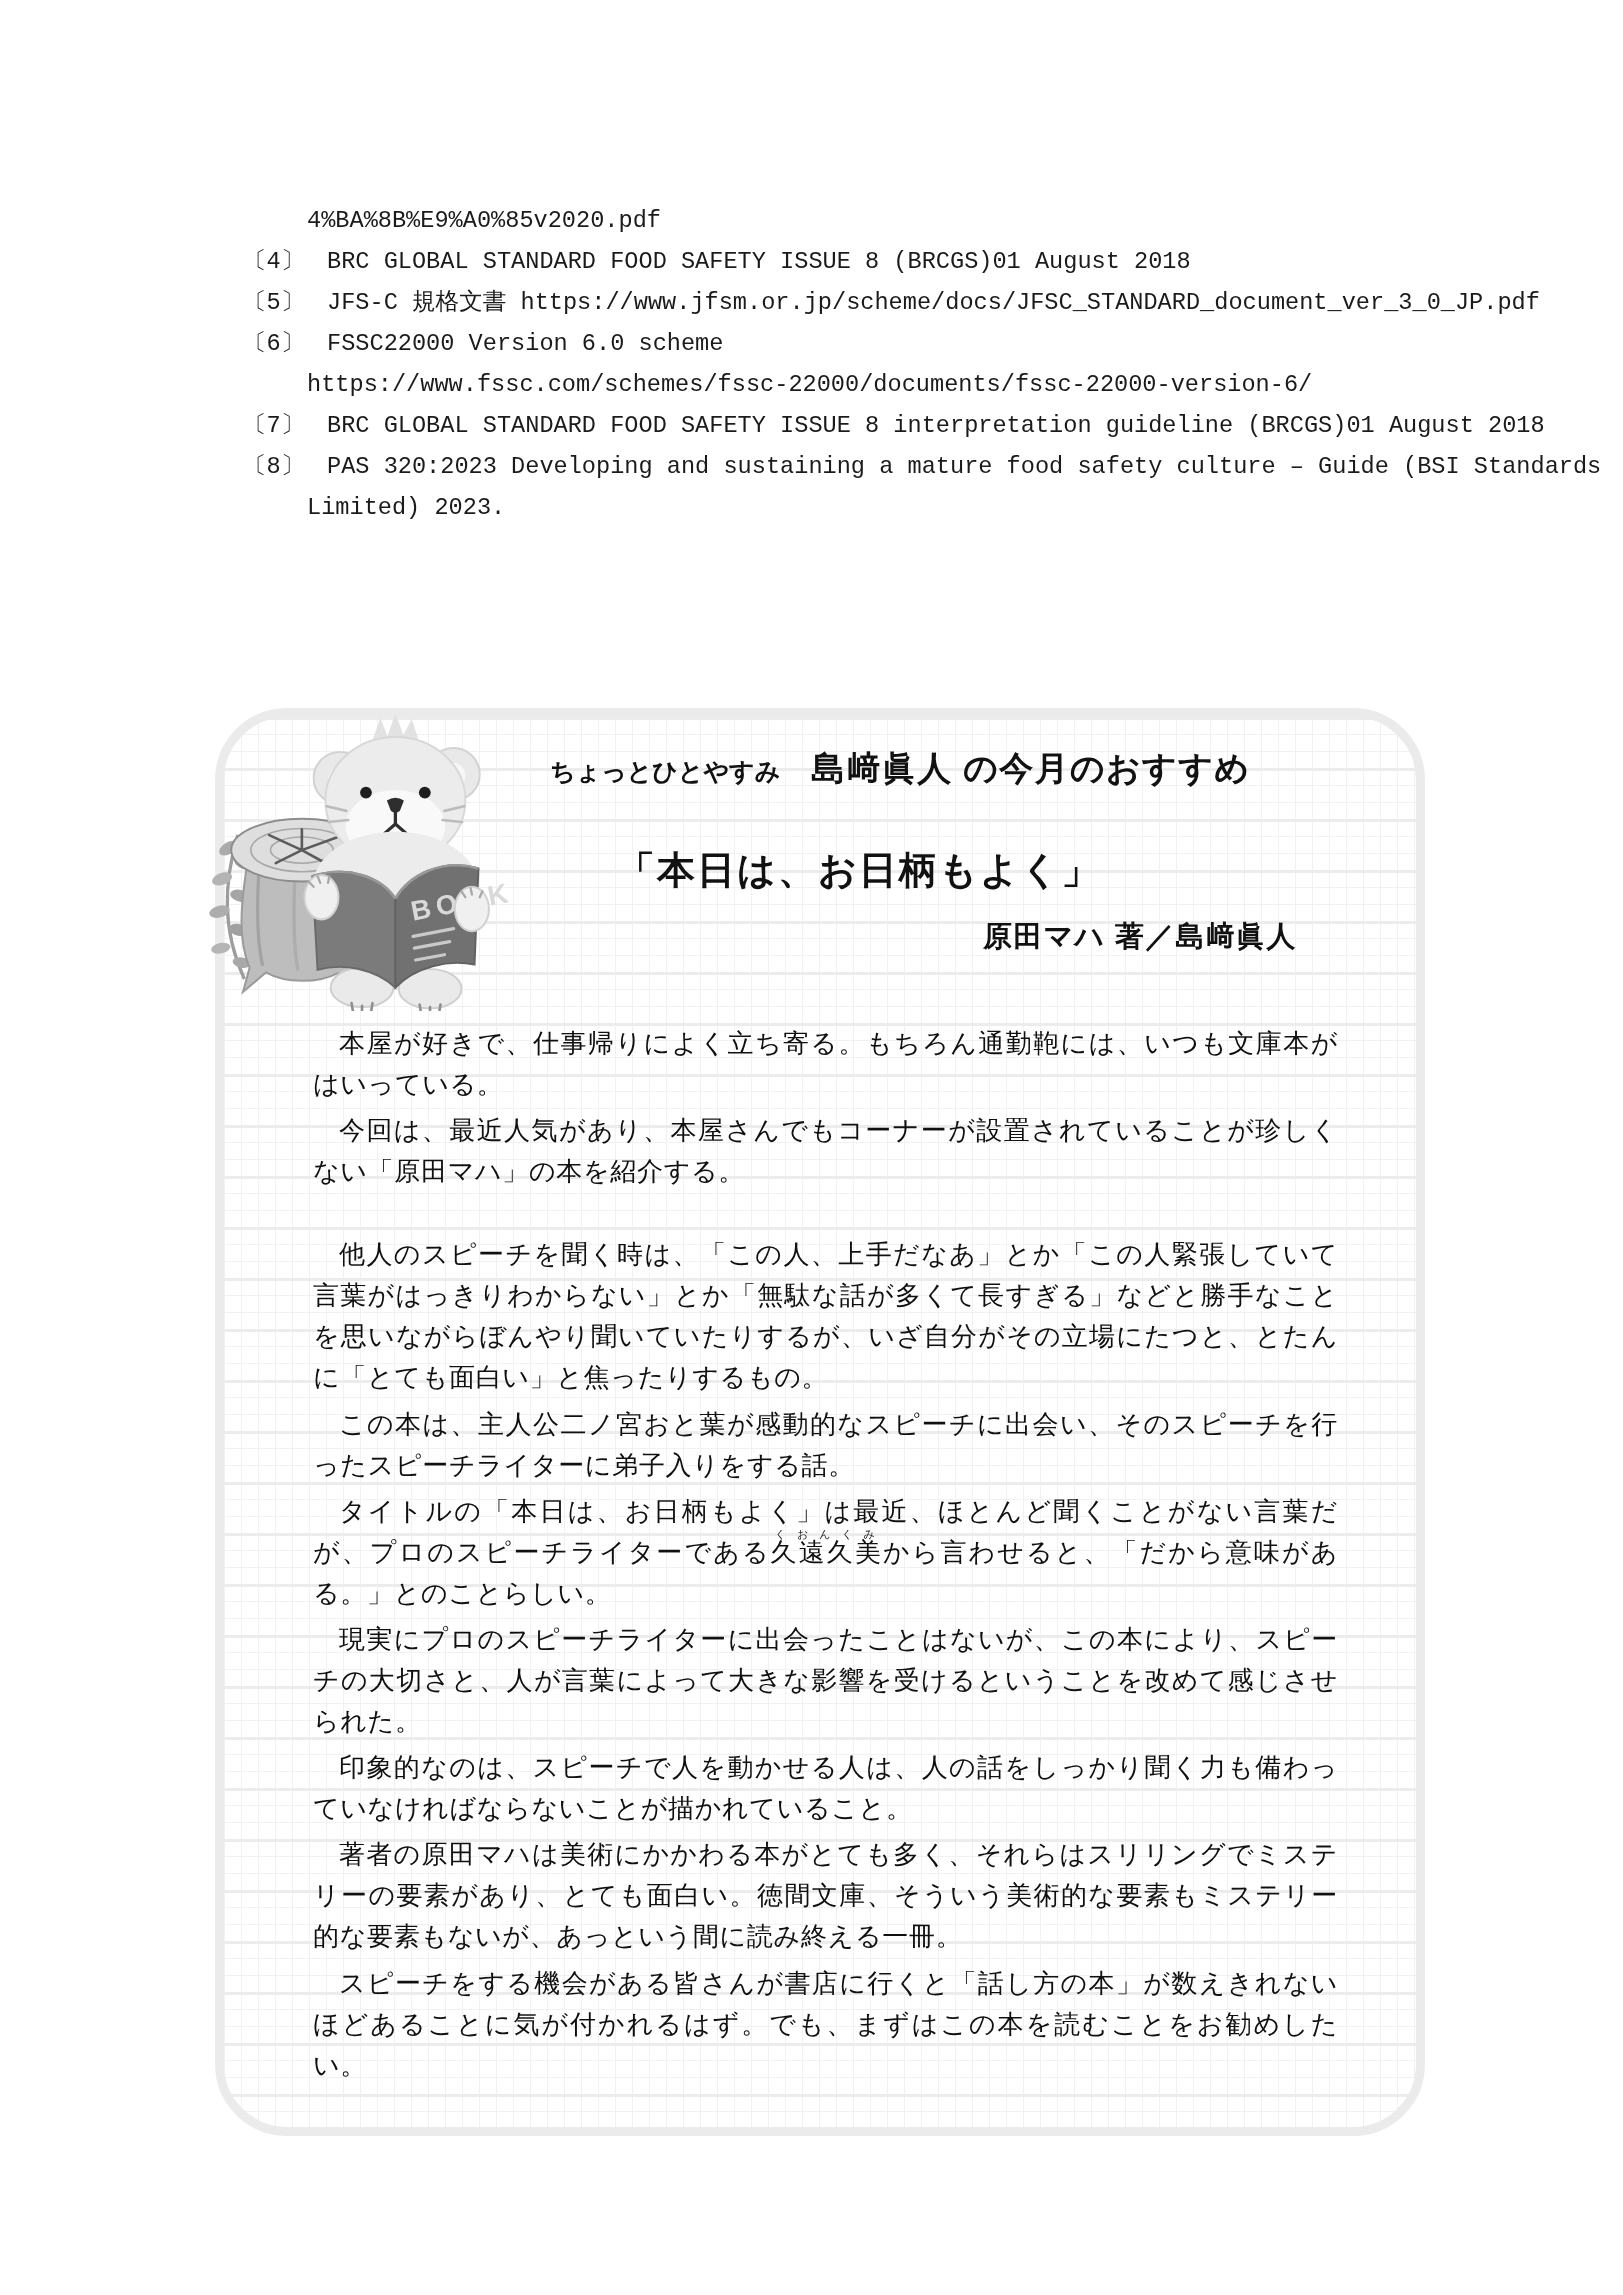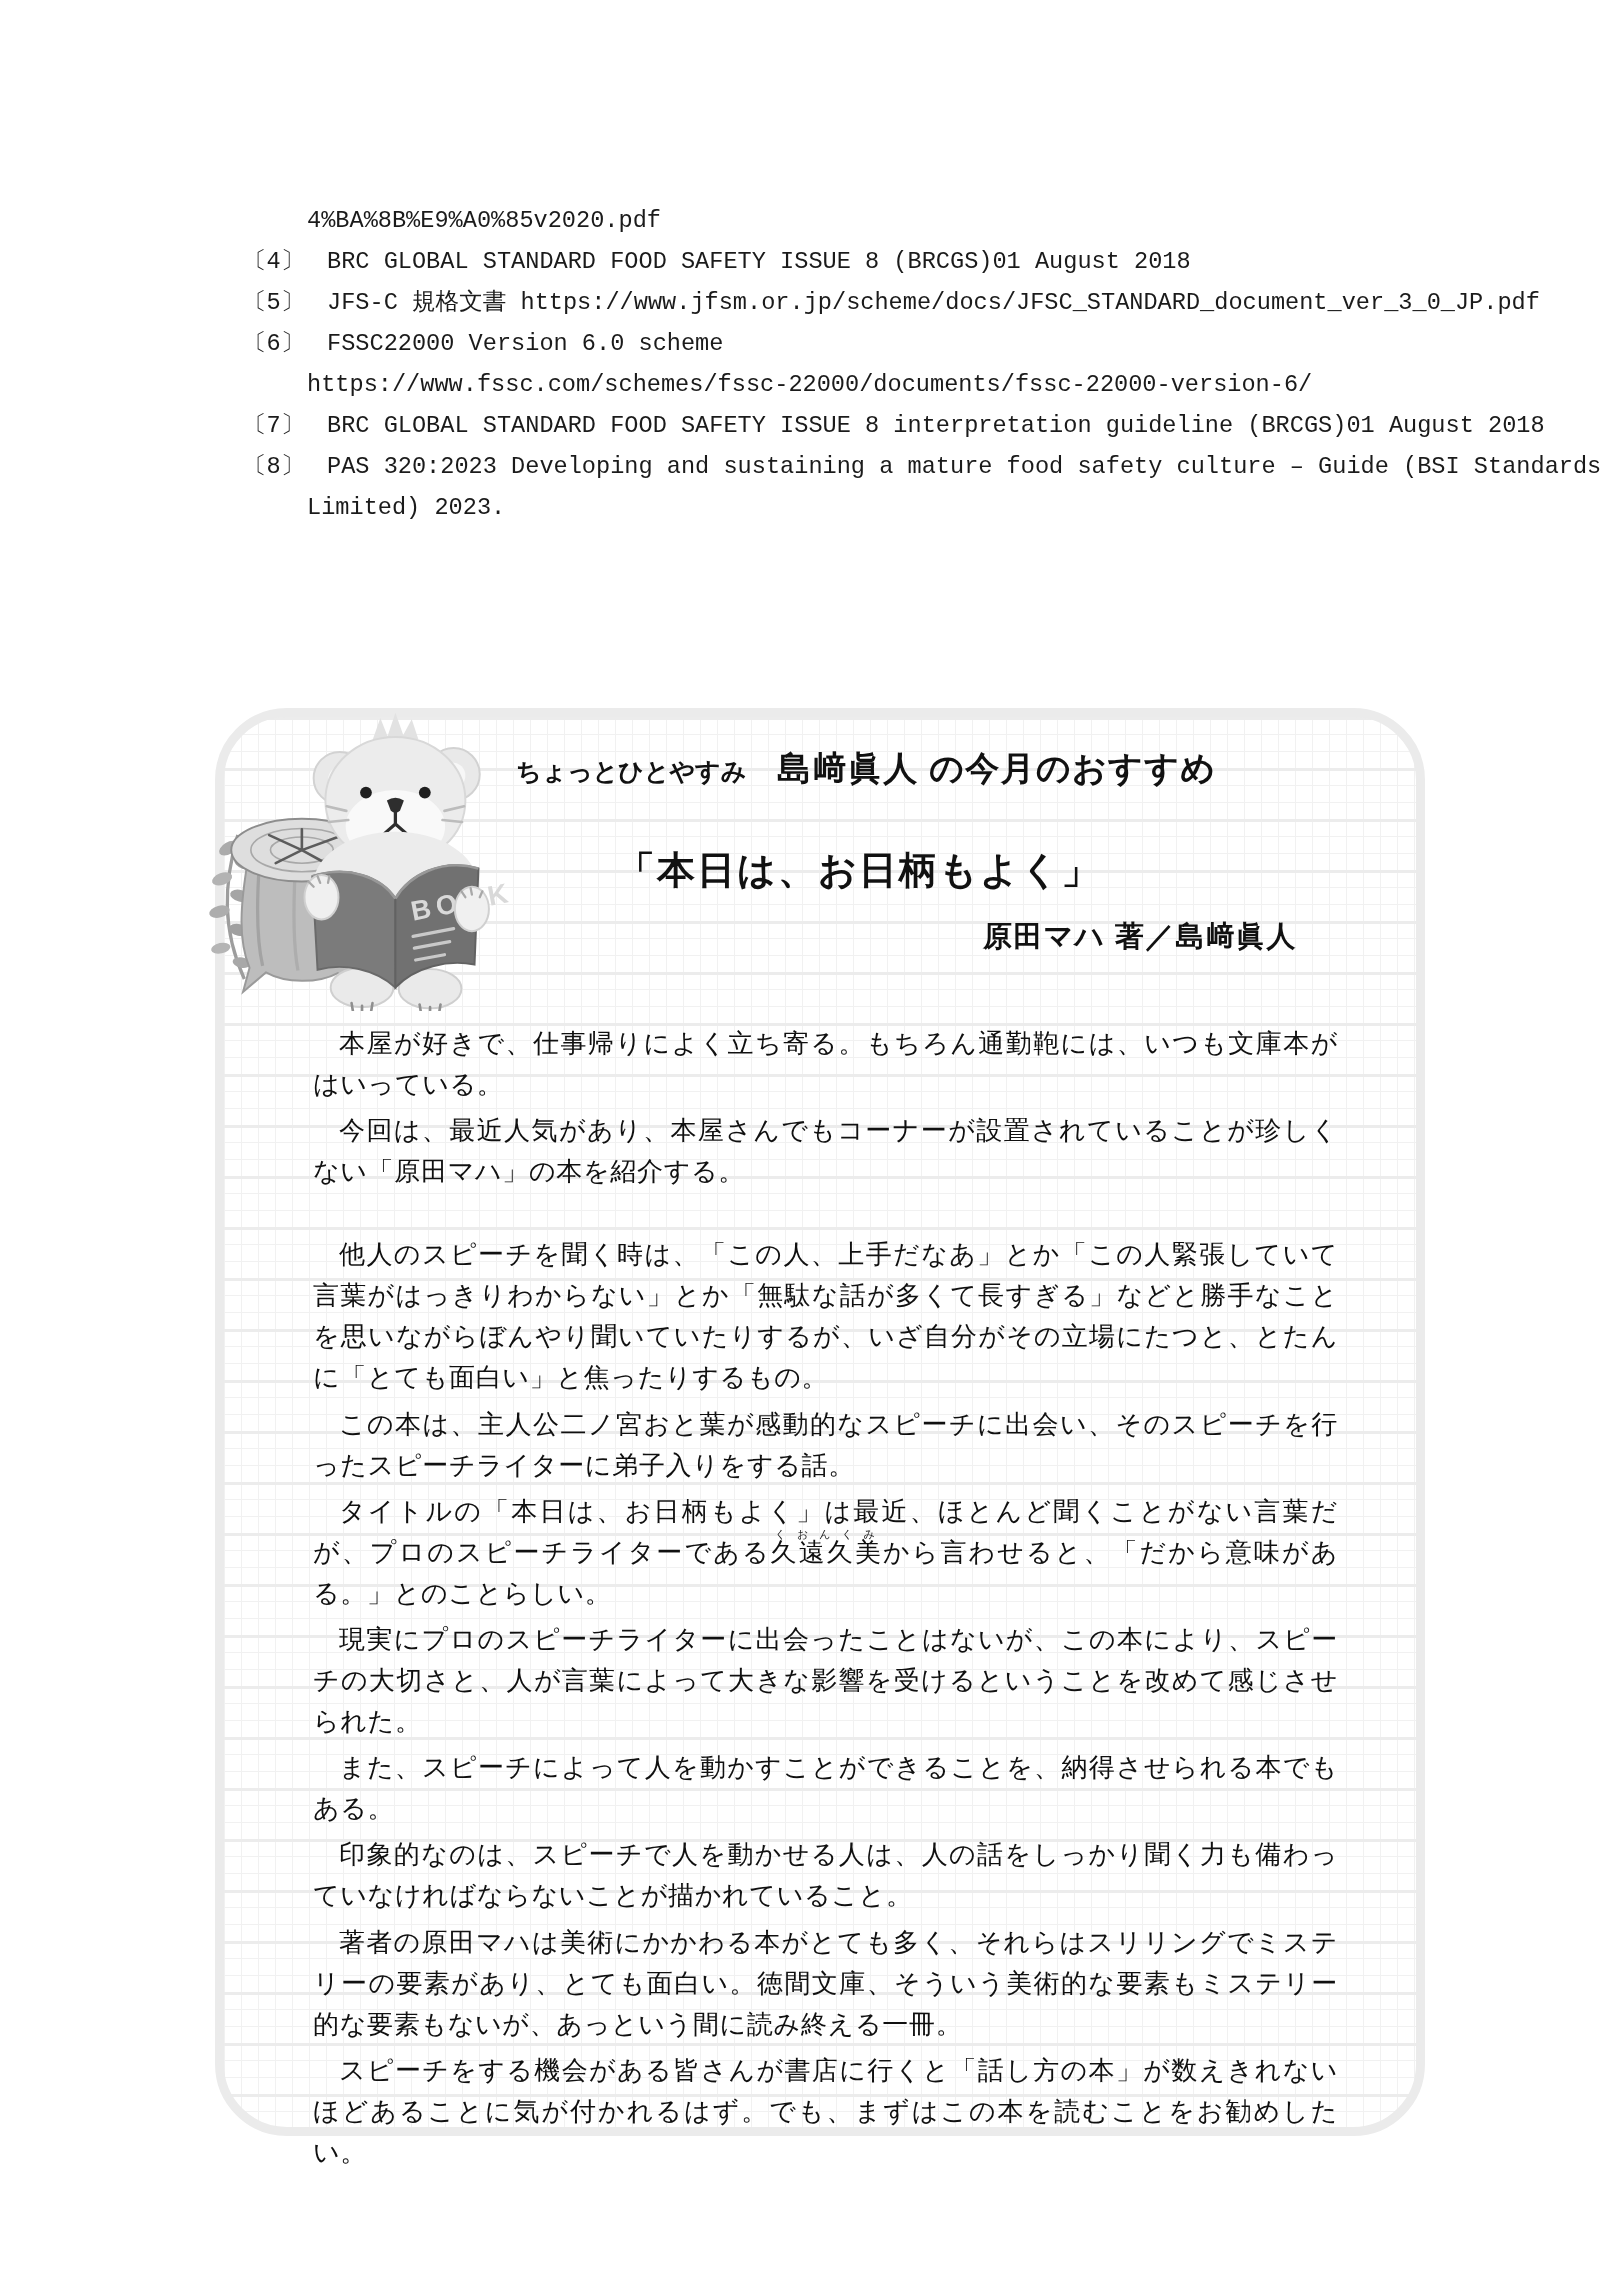--- a/index.html
+++ b/index.html
@@ -22,21 +22,21 @@
     position:absolute;left:215px;top:708px;width:1210px;height:1428px;
     box-sizing:border-box;border:9.2px solid #ebebeb;border-radius:72px;
     background-color:#ffffff;
     background-image:
       repeating-linear-gradient(to bottom,#ececec 0 3.3px,transparent 3.3px 51px),
       repeating-linear-gradient(to right,#f1f1f1 0 1.3px,transparent 1.3px 17px),
       repeating-linear-gradient(to bottom,#f1f1f1 0 1.3px,transparent 1.3px 17px);
   }
   #illustration{position:absolute;left:-27.5px;top:-15.7px;width:317px;height:310px;}
   #col-header{
-    position:absolute;left:292px;top:29px;width:916px;white-space:nowrap;
+    position:absolute;left:326px;top:29px;width:916px;white-space:nowrap;
   }
   #col-header .prefix{font-size:25px;font-weight:600;}
   #col-header .main{font-size:34px;font-weight:800;margin-left:31px;letter-spacing:1.3px;}
   #book-title{
     position:absolute;left:393px;top:128px;
     font-size:38px;font-weight:800;letter-spacing:2px;white-space:nowrap;
   }
   #author-line{
     position:absolute;left:759px;top:200px;
     font-size:29px;font-weight:600;letter-spacing:1.3px;white-space:nowrap;
@@ -136,19 +136,18 @@
   <div id="author-line">原田マハ 著／島﨑眞人</div>
 
   <div id="review-body">
       <p class="para">本屋が好きで、仕事帰りによく立ち寄る。もちろん通勤鞄には、いつも文庫本がはいっている。</p>
       <p class="para">今回は、最近人気があり、本屋さんでもコーナーが設置されていることが珍しくない「原田マハ」の本を紹介する。</p>
       <div class="spacer"></div>
       <p class="para">他人のスピーチを聞く時は、「この人、上手だなあ」とか「この人緊張していて言葉がはっきりわからない」とか「無駄な話が多くて長すぎる」などと勝手なことを思いながらぼんやり聞いていたりするが、いざ自分がその立場にたつと、とたんに「とても面白い」と焦ったりするもの。</p>
       <p class="para">この本は、主人公二ノ宮おと葉が感動的なスピーチに出会い、そのスピーチを行ったスピーチライターに弟子入りをする話。</p>
       <p class="para">タイトルの「本日は、お日柄もよく」は最近、ほとんど聞くことがない言葉だが、プロのスピーチライターである<ruby>久遠久美<rt>くおんくみ</rt></ruby>から言わせると、「だから意味がある。」とのことらしい。</p>
       <p class="para">現実にプロのスピーチライターに出会ったことはないが、この本により、スピーチの大切さと、人が言葉によって大きな影響を受けるということを改めて感じさせられた。</p>
-      <p class="para">また、スピーチによって人を動かすことができることを、納得させられる本でもある。</p>
       <p class="para">印象的なのは、スピーチで人を動かせる人は、人の話をしっかり聞く力も備わっていなければならないことが描かれていること。</p>
       <p class="para">著者の原田マハは美術にかかわる本がとても多く、それらはスリリングでミステリーの要素があり、とても面白い。徳間文庫、そういう美術的な要素もミステリー的な要素もないが、あっという間に読み終える一冊。</p>
       <p class="para">スピーチをする機会がある皆さんが書店に行くと「話し方の本」が数えきれないほどあることに気が付かれるはず。でも、まずはこの本を読むことをお勧めしたい。</p>
     </div>
 </div>
 
 
 </body></html>

